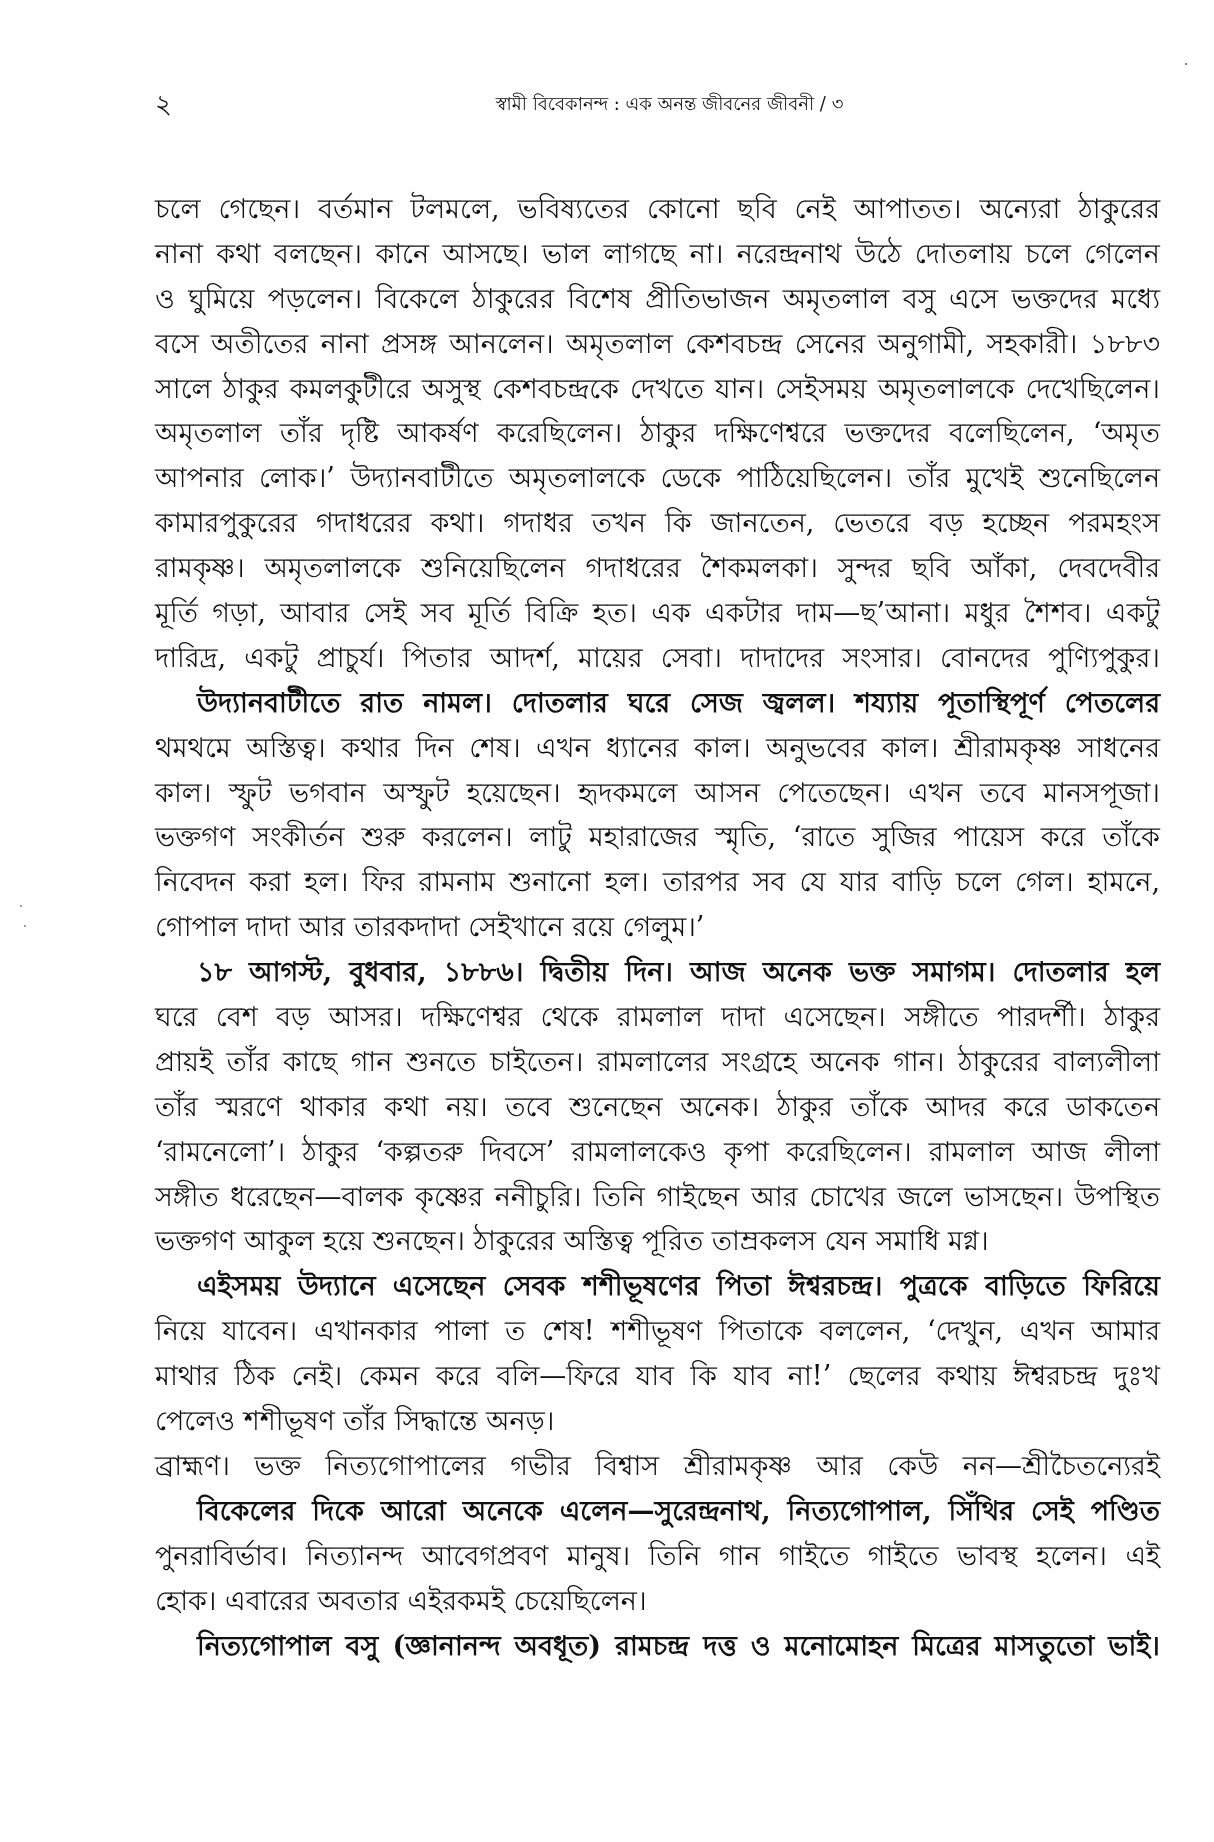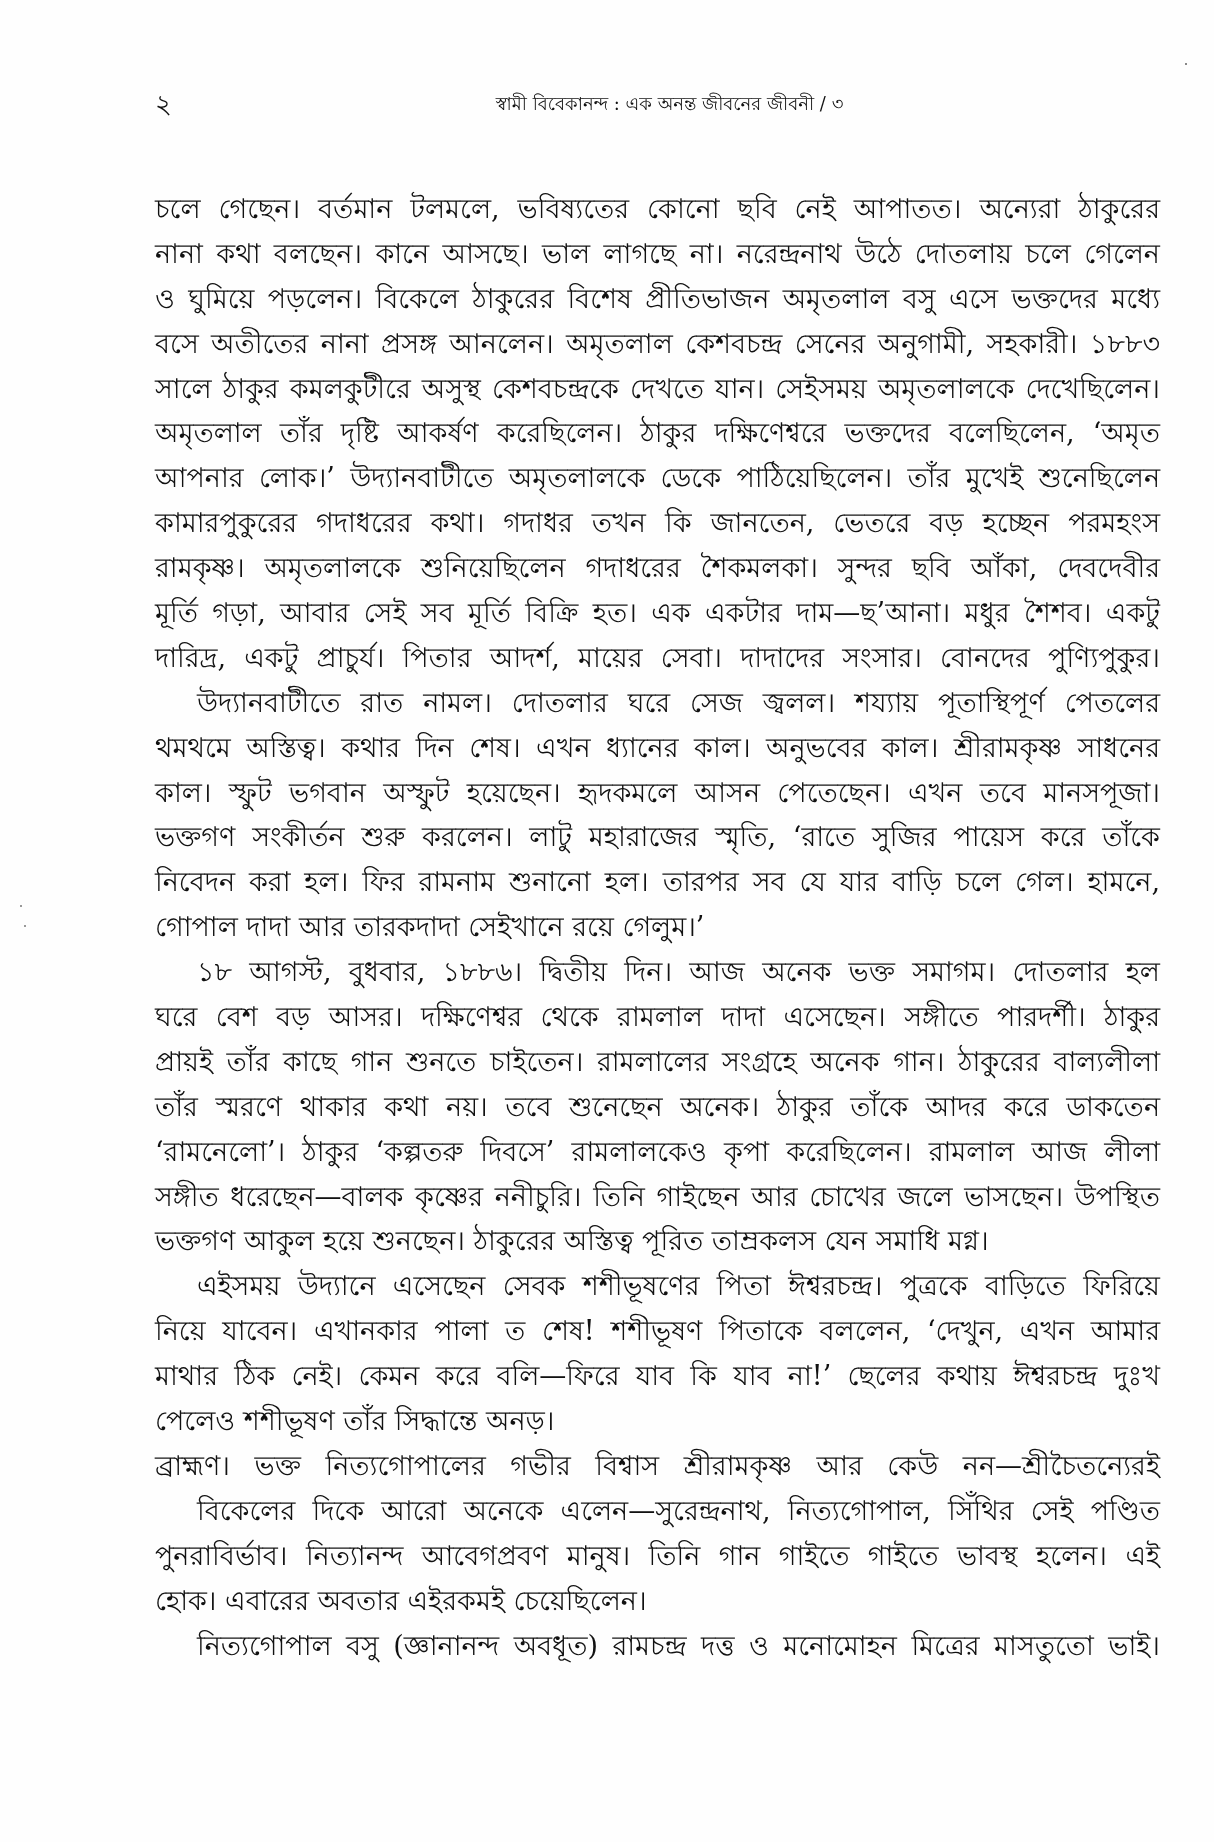--- a/index.html
+++ b/index.html
@@ -7,21 +7,21 @@
          font-family: "DejaVu Serif", "Liberation Serif", serif; color: #111111; }
   .page { position: absolute; left: 0; top: 0; width: 1214px; height: 1842px; background: #fefefe; }
   .header { position: absolute; top: 84px; left: 155px; width: 1005px; height: 40px; }
   .page-num { position: absolute; left: 0; top: 0; font-size: 26px; line-height: 40px; }
   .running-title { position: absolute; left: 0; right: 16px; top: 0; text-align: center;
                    font-size: 18px; line-height: 40px; padding-left: 40px; }
   .body-text { position: absolute; top: 143px; left: 155px; width: 1005px; margin-top: 44px; }
   .line { display: block; height: 44.9px; line-height: 44.9px; font-size: 27px;
           white-space: nowrap; overflow: visible; text-align: justify; text-align-last: justify; }
   .line.last { text-align-last: left; }
-  .line.indent { padding-left: 42px; }
+  .line.indent { padding-left: 42px; font-weight: bold; }
   .speck { position: absolute; width: 2px; height: 2px; background: #777; border-radius: 1px; }
 </style>
 </head>
 <body>
 
 <div class="page">
 
   <div class="header">
     <span class="page-num">২</span>
     <div class="running-title">স্বামী বিবেকানন্দ : এক অনন্ত জীবনের জীবনী / ৩</div>

